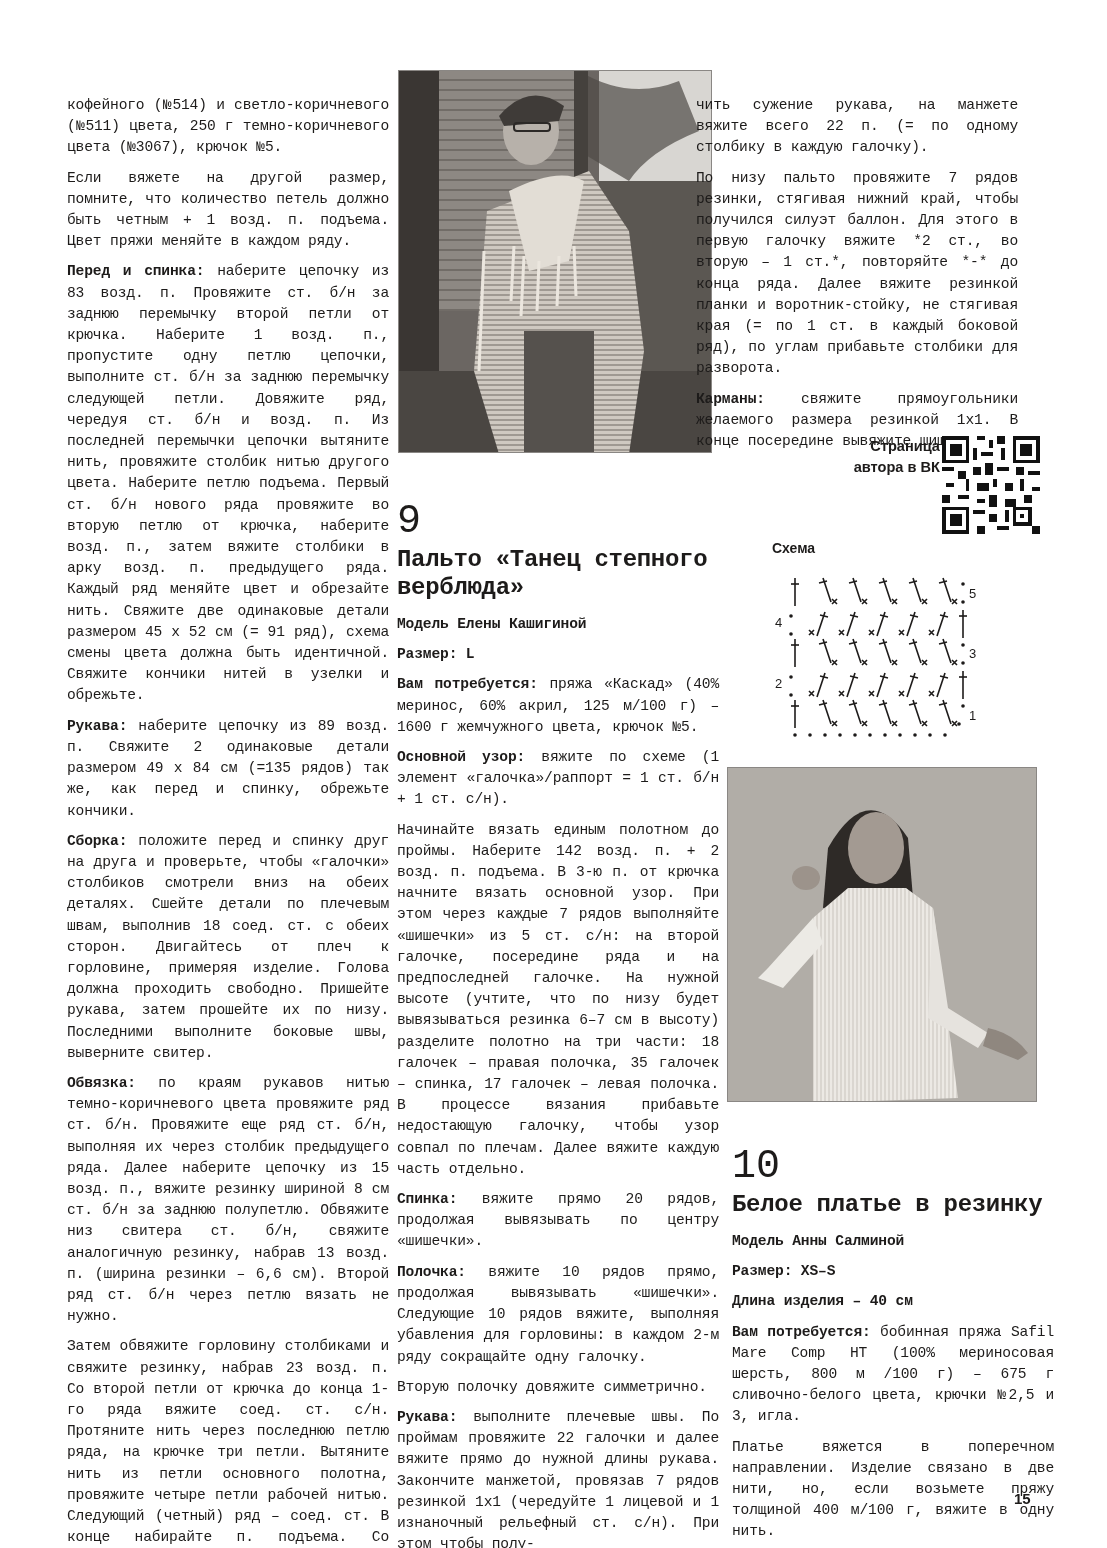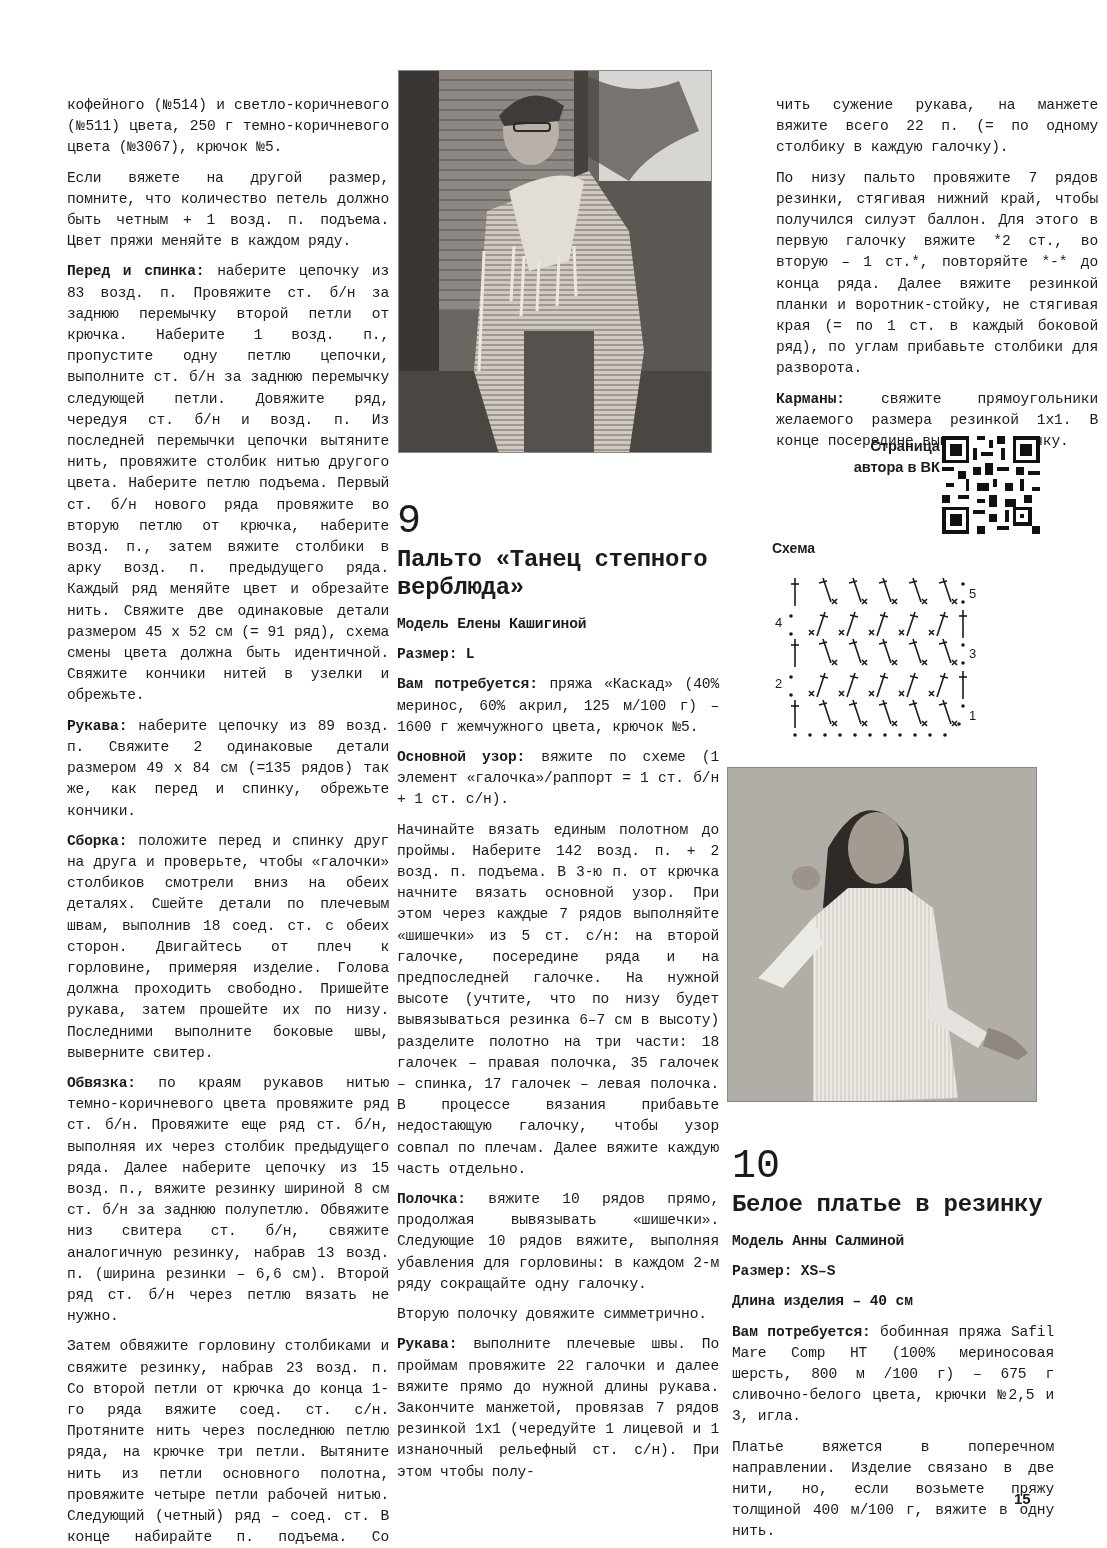--- a/index.html
+++ b/index.html
@@ -20,21 +20,21 @@
     font-stretch: condensed;
     letter-spacing: -0.15px;
     text-align: justify;
     hyphens: manual;
     margin-top: 25px;
   }
   .col p { margin-bottom: 9px; }
   .col b { font-weight: 700; }
   #col1 { left: 67px; }
   #col2 { left: 397px; top: 475px; }
-  #col3 { left: 776px; }
+  #col3 { left: 696px; }
 
   .photo {
     position: absolute;
     border: 1px solid #8a8784;
     overflow: hidden;
   }
   #photo-coat { left: 398px; top: 70px; width: 314px; height: 383px; background: #6f6b67; }
   #photo-dress { left: 727px; top: 767px; width: 310px; height: 335px; background: #b8b4ae; }
 
   .num-head { font-size: 40px; line-height: 44px; font-weight: 400; margin-bottom: 2px; letter-spacing: 0; }
@@ -101,20 +101,21 @@
 </div>
 
 <div id="col2" class="col">
   <div class="num-head">9</div>
   <div class="title-head">Пальто «Танец степного верблюда»</div>
   <p class="meta">Модель Елены Кашигиной</p>
   <p class="meta">Размер: L</p>
   <p><b>Вам потребуется:</b><span> пряжа «Каскад» (40% меринос, 60% акрил, 125 м/100 г) – 1600 г жемчужного цвета, крючок №5.</span></p>
   <p><b>Основной узор:</b><span> вяжите по схеме (1 элемент «галочка»/раппорт = 1 ст. б/н + 1 ст. с/н).</span></p>
   <p>Начинайте вязать единым полотном до проймы. Наберите 142 возд. п. + 2 возд. п. подъема. В 3-ю п. от крючка начните вязать основной узор. При этом через каждые 7 рядов выполняйте «шишечки» из 5 ст. с/н: на второй галочке, посередине ряда и на предпоследней галочке. На нужной высоте (учтите, что по низу будет вывязываться резинка 6–7 см в высоту) разделите полотно на три части: 18 галочек – правая полочка, 35 галочек – спинка, 17 галочек – левая полочка. В процессе вязания прибавьте недостающую галочку, чтобы узор совпал по плечам. Далее вяжите каждую часть отдельно.</p>
+  <p><b>Спинка:</b><span> вяжите прямо 20 рядов, продолжая вывязывать по центру «шишечки».</span></p>
   <p><b>Полочка:</b><span> вяжите 10 рядов прямо, продолжая вывязывать «шишечки». Следующие 10 рядов вяжите, выполняя убавления для горловины: в каждом 2-м ряду сокращайте одну галочку.</span></p>
   <p>Вторую полочку довяжите симметрично.</p>
   <p><b>Рукава:</b><span> выполните плечевые швы. По проймам провяжите 22 галочки и далее вяжите прямо до нужной длины рукава. Закончите манжетой, провязав 7 рядов резинкой 1х1 (чередуйте 1 лицевой и 1 изнаночный рельефный ст. с/н). При этом чтобы полу-</span></p>
 </div>
 
 <div id="col3" class="col">
   <p>чить сужение рукава, на манжете вяжите всего 22 п. (= по одному столбику в каждую галочку).</p>
   <p>По низу пальто провяжите 7 рядов резинки, стягивая нижний край, чтобы получился силуэт баллон. Для этого в первую галочку вяжите *2 ст., во вторую – 1 ст.*, повторяйте *-* до конца ряда.  Далее вяжите резинкой планки и воротник-стойку, не стягивая края (= по 1 ст. в каждый боковой ряд), по углам прибавьте столбики для разворота.</p>
   <p><b>Карманы:</b><span> свяжите прямоугольники желаемого размера резинкой 1х1. В конце посередине вывяжите шишечку.</span></p>
 </div>

